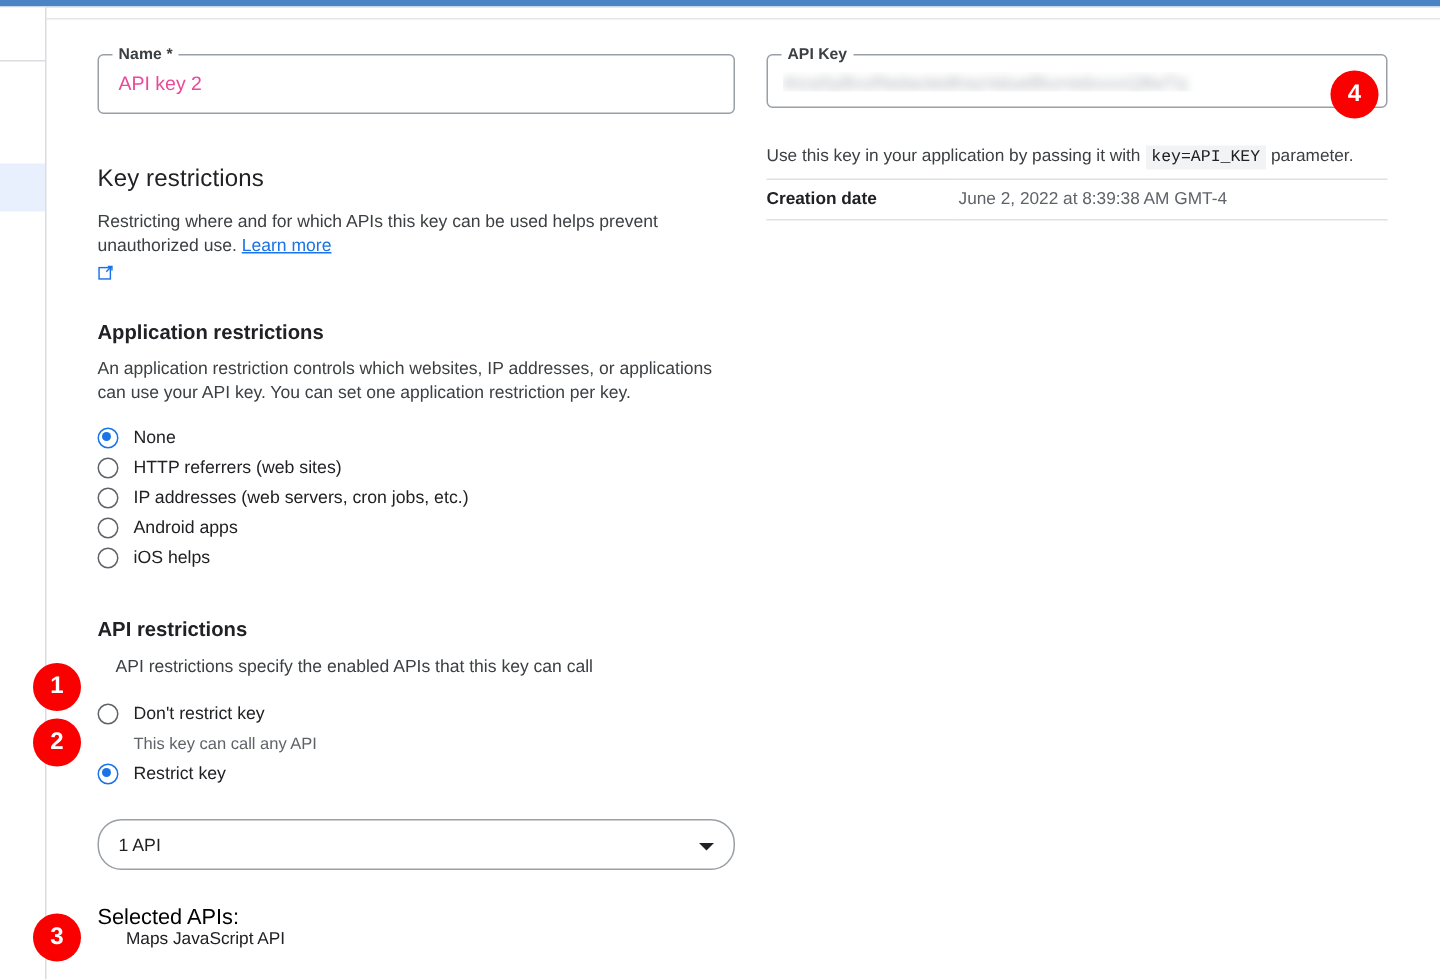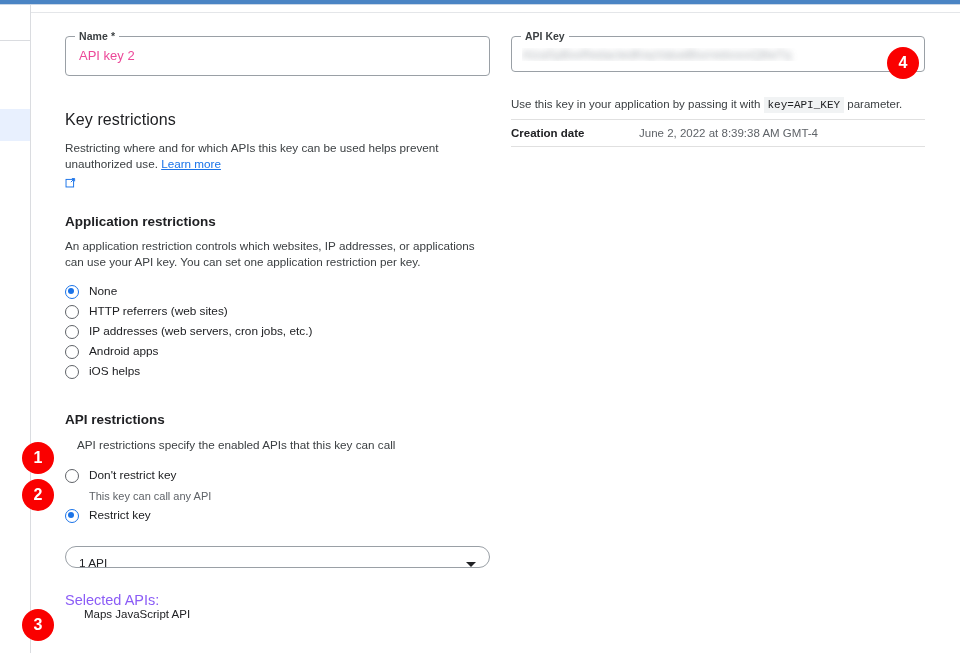--- a/index.html
+++ b/index.html
@@ -153,21 +153,21 @@
   .radio-sub {
     font-size: 11px;
     color: #5f6368;
     margin: 1px 0 0 24px;
     line-height: 14px;
   }
 
   
   .select {
     position: relative;
-    height: 22px;
+    height: 34px;
     border: 1px solid #9aa0a6;
     border-radius: 16px;
     background: #fff;
   }
   .select .sel-value {
     position: absolute;
     left: 13px; top: 9px;
     font-size: 11.8px;
     color: #202124;
   }
@@ -175,21 +175,21 @@
     position: absolute;
     right: 13px; top: 15px;
     width: 0; height: 0;
     border-left: 5px solid transparent;
     border-right: 5px solid transparent;
     border-top: 5px solid #202124;
   }
 
   .selected-title {
     font-size: 14.5px;
-    color: #8b5cf6;
+    color: #000000;
   }
   .selected-item {
     font-size: 11.5px;
     color: #202124;
   }
 
   
   .col-right {
     position: absolute; left: 511px; top: 36px;
     width: 414px;

